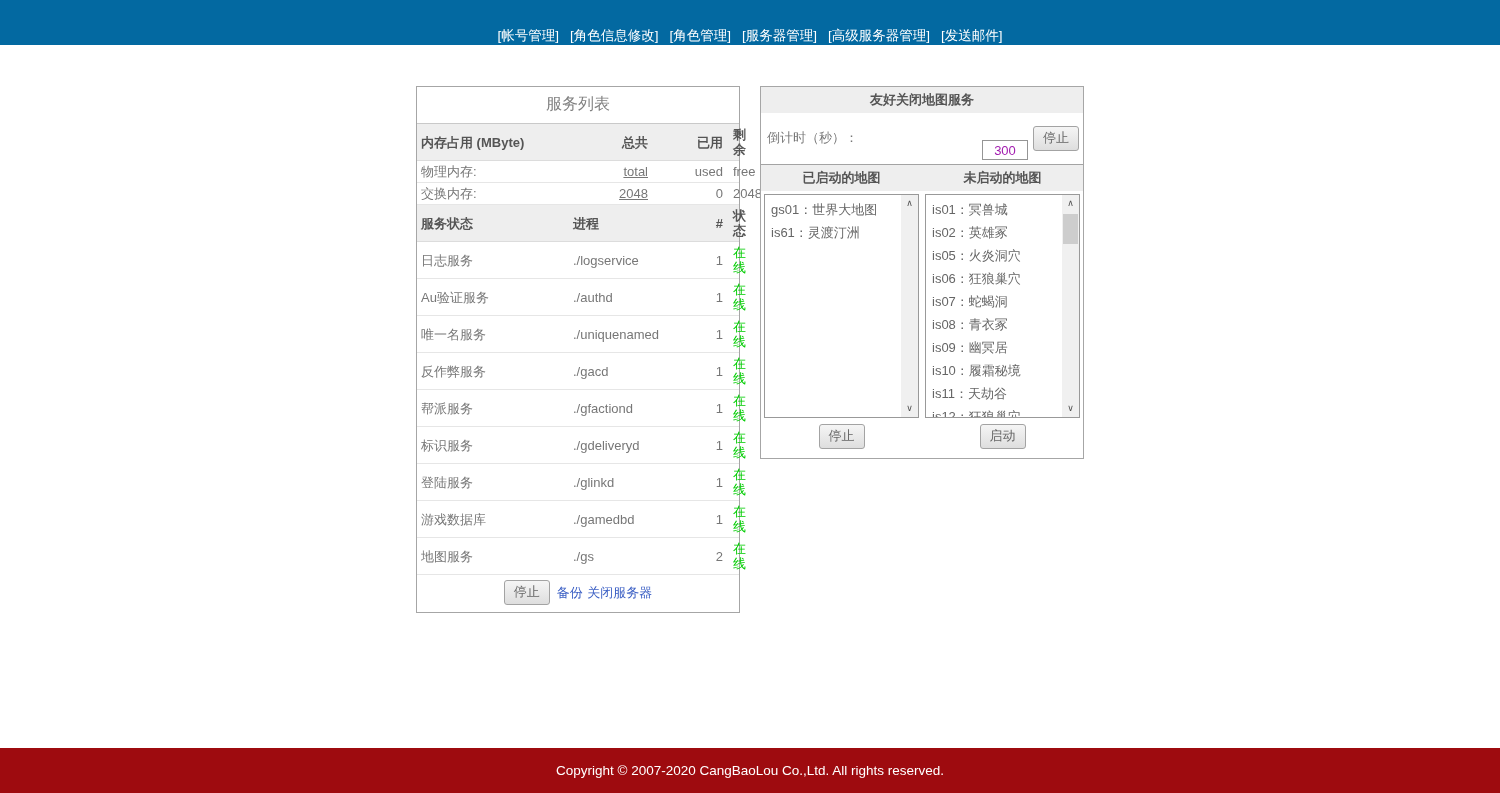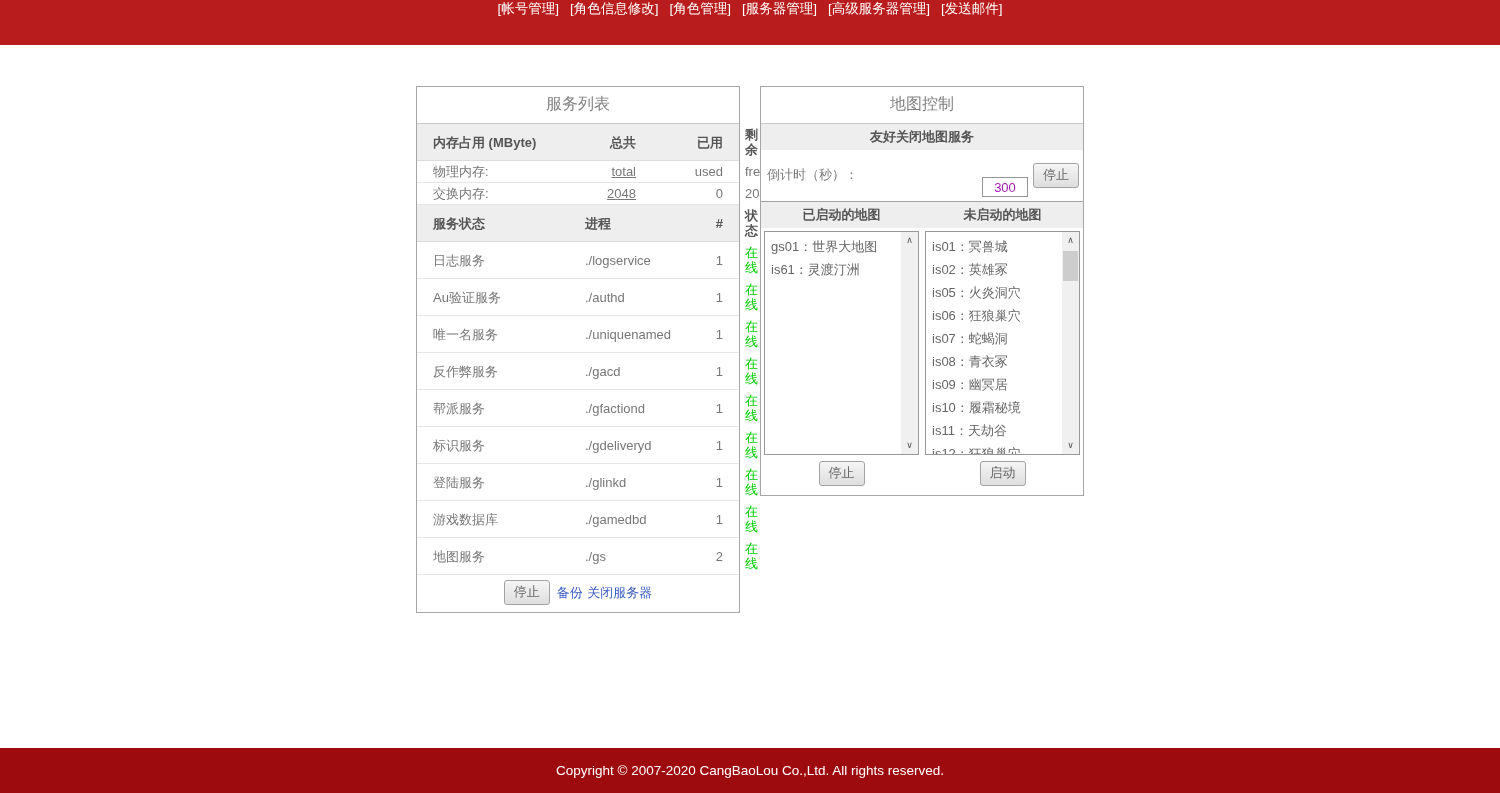--- a/index.html
+++ b/index.html
@@ -5,35 +5,35 @@
   * { box-sizing: border-box; }
   html,body { margin:0; padding:0; }
   body {
     width:1500px; min-height:793px;
     display:flex; flex-direction:column;
     background:#fff;
     font-family:"Liberation Sans","DejaVu Sans",sans-serif;
   }
   
   .topnav {
-    height:45px; background:#b91c1c;
-    display:flex; align-items:flex-start; justify-content:center; gap:11px;
+    height:45px; background:#0369a1;
+    display:flex; align-items:flex-end; justify-content:center; gap:11px;
   }
   .topnav a { color:#ffffff; text-decoration:none; font-size:13.5px; }
   
   .main { display:flex; justify-content:center; align-items:flex-start; gap:20px; margin-top:41px; }
   .panel { width:324px; border:1px solid #a6a6a6; background:#fff; }
   .panel-title {
     text-align:center; font-size:16px; color:#818181;
     padding:7px 0 8px; border-bottom:1px solid #c9c9c9;
   }
   
   table { width:100%; border-collapse:collapse; table-layout:fixed; font-size:13px; }
   col.c1 { width:152px; } col.c2 { width:83px; } col.c3 { width:77px; } col.c4 { width:auto; }
-  th, td { padding:3px 16px; line-height:15px; font-weight:normal; }
+  th, td { padding:3px 4px; line-height:15px; font-weight:normal; }
   th {
     background:#eeeeee; color:#555; font-weight:bold;
     border-bottom:1px solid #dcdcdc; text-align:left;
   }
   td { color:#777; border-bottom:1px solid #e6e6e6; }
   th.r, td.r { text-align:right; }
   td.cnt, th.cnt { text-align:right; padding-right:6px; }
   td.st, th.st { text-align:right; padding-right:12px; }
   tr.mem td:nth-child(2) { text-align:right;text-decoration:underline; }
   td.online { color:#00cc00; }
@@ -216,21 +216,20 @@
     <div class="table-actions">
       <button>停止</button>
       <span>
         <a href="#" class="blue-link">备份</a>
         <a href="#" class="blue-link">关闭服务器</a>
       </span>
     </div>
   </div>
 
   <div class="panel">
-    <div class="panel-title">地图控制</div>
     <div class="subheader">友好关闭地图服务</div>
     <div class="countdown-row">
       <span class="countdown-label">倒计时（秒）：</span>
       <span class="spacer"></span>
       <input type="text" class="countdown-input" value="300" style="">
       <button>停止</button>
     </div>
     <div class="col-headers">
       <div>已启动的地图</div>
       <div>未启动的地图</div>

